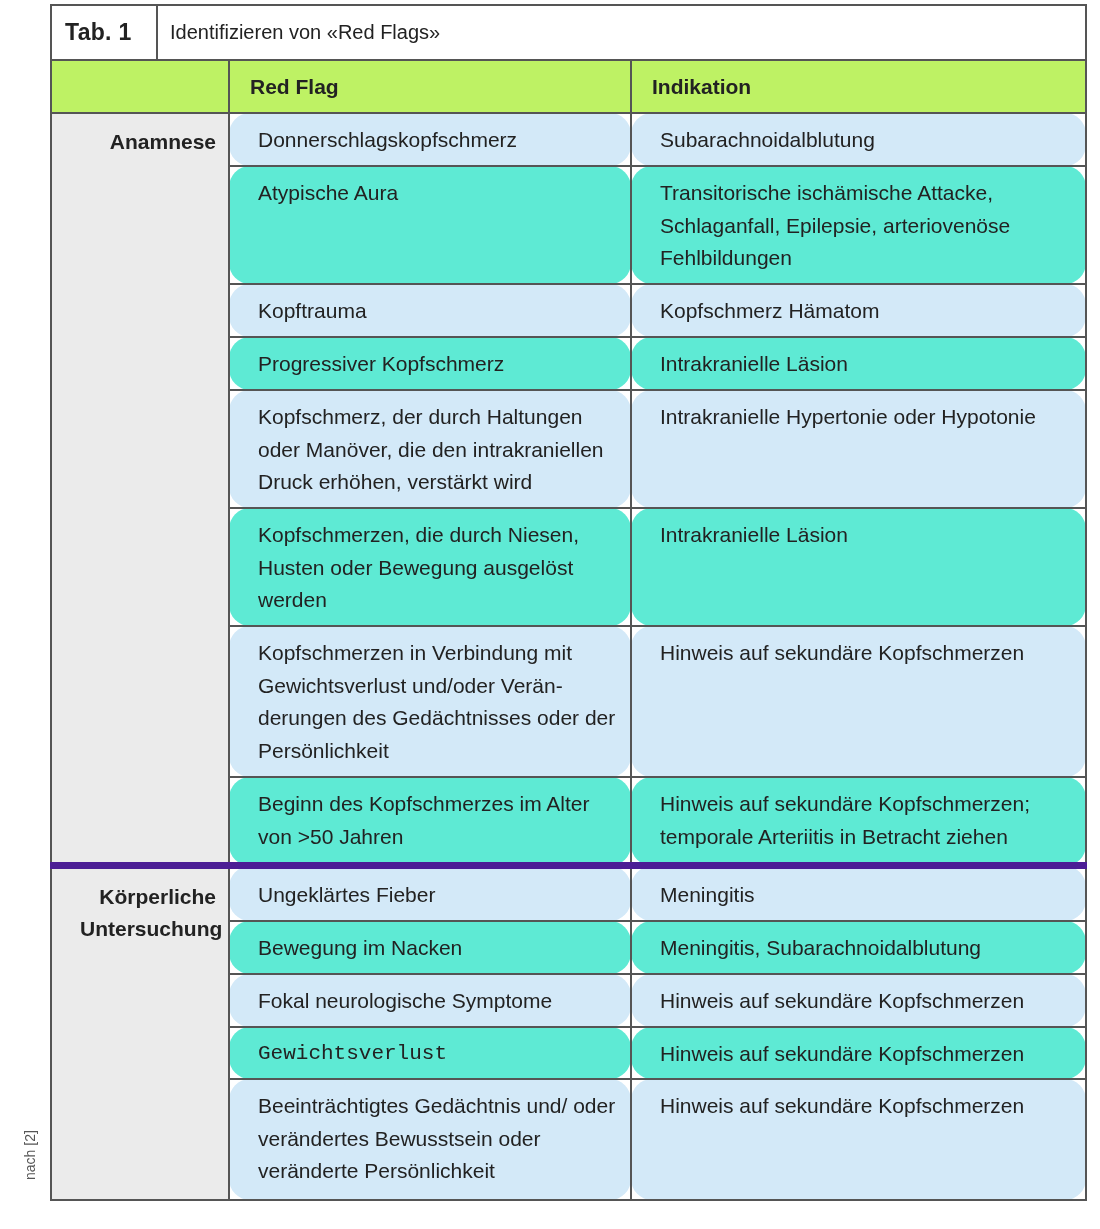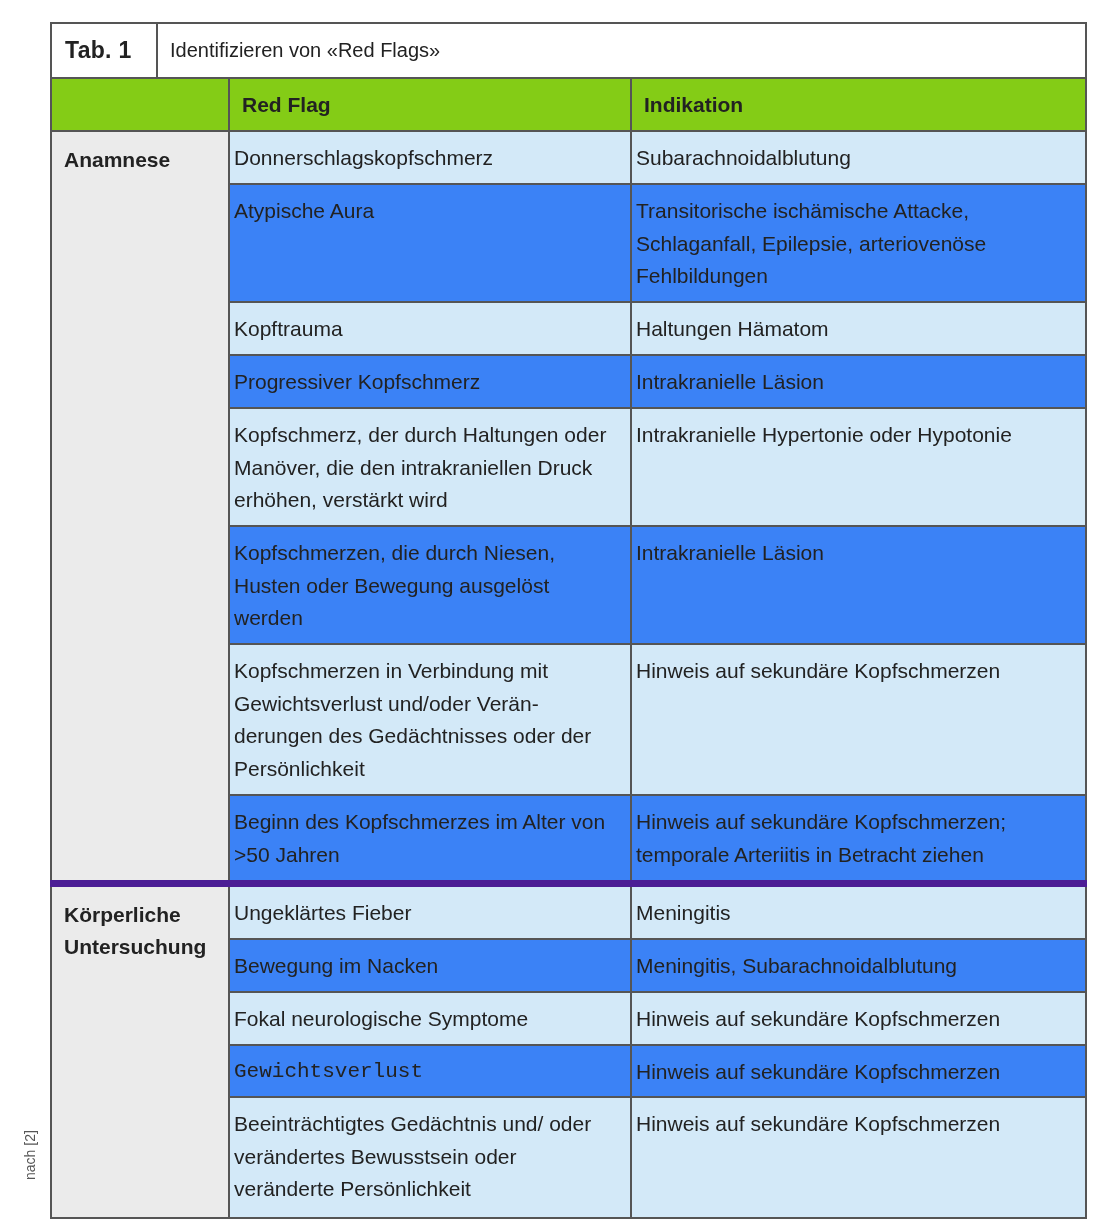--- a/index.html
+++ b/index.html
@@ -1,28 +1,28 @@
 <!DOCTYPE html>
 <html><head>
 <meta charset="utf-8">
 <style>
   html, body { margin: 0; padding: 0; background: #ffffff; }
   body { width: 1100px; height: 1229px; position: relative; overflow: hidden;
          font-family: "Liberation Sans", "DejaVu Sans", sans-serif; color: #222; }
-  .table-wrap { position: absolute; left: 50px; top: 22px; width: 1032px; }
+  .table-wrap { position: absolute; left: 50px; top: 4px; width: 1032px; }
   table { border-collapse: collapse; width: 1035px; table-layout: fixed; }
   td, th { border: 2px solid #555; padding: 0; vertical-align: top; text-align: left; }
   .title-row td { background: #ffffff; height: 53px; vertical-align: middle; }
   .tab-label { font-weight: bold; font-size: 23px; padding-left: 13px !important; letter-spacing: 0.3px; }
   .tab-title { font-size: 20px; padding-left: 12px !important; font-weight: normal; }
-  .head-row th { background: #84cc16; height: 51px; vertical-align: middle; font-size: 21px; font-weight: bold; padding-left: 12px; }
-  .cat { background: #ebebeb; font-weight: bold; font-size: 21px; padding: 12px 12px 0 12px; line-height: 32px; }
-  .cell { font-size: 21px; line-height: 32.5px; padding: 10px 12px 8px 4px; }
+  .head-row th { background: #bef264; height: 51px; vertical-align: middle; font-size: 21px; font-weight: bold; padding-left: 20px; }
+  .cat { background: #ebebeb; font-weight: bold; font-size: 21px; padding: 12px 12px 0 28px; line-height: 32px; text-align: right; }
+  .cell { font-size: 21px; line-height: 32.5px; padding: 10px 12px 8px 28px; border-radius: 21px; }
   .dark { background: #d3e9f8; }
-  .light { background: #3b82f6; }
+  .light { background: #5eead4; }
   .section-break td { border-top: 7px solid #4c1d95; }
   .source { position: absolute; left: 22px; top: 1180px; transform: rotate(-90deg); transform-origin: left top;
             font-size: 14px; color: #555; white-space: nowrap; }
 </style>
 </head>
 <body>
 
 <div class="table-wrap">
   <table>
     <colgroup>
@@ -45,21 +45,21 @@
           <td class="cat" colspan="2" rowspan="8">Anamnese</td>
           <td class="cell dark" style="height: 33px;">Donnerschlagskopfschmerz</td>
           <td class="cell dark">Subarachnoidalblutung</td>
         </tr>
         <tr>
           <td class="cell light" style="height: 98px;">Atypische Aura</td>
           <td class="cell light">Transitorische ischämische Attacke, Schlaganfall, Epilepsie, arteriovenöse Fehlbildungen</td>
         </tr>
         <tr>
           <td class="cell dark" style="height: 33px;">Kopftrauma</td>
-          <td class="cell dark">Haltungen Hämatom</td>
+          <td class="cell dark">Kopfschmerz Hämatom</td>
         </tr>
         <tr>
           <td class="cell light" style="height: 33px; margin-left: 33px;">Progressiver Kopfschmerz</td>
           <td class="cell light">Intrakranielle Läsion</td>
         </tr>
         <tr>
           <td class="cell dark" style="height: 98px;">Kopfschmerz, der durch Haltungen oder Manöver, die den intrakrani­ellen Druck erhöhen, verstärkt wird</td>
           <td class="cell dark">Intrakranielle Hypertonie oder Hypo­tonie</td>
         </tr>
         <tr>

